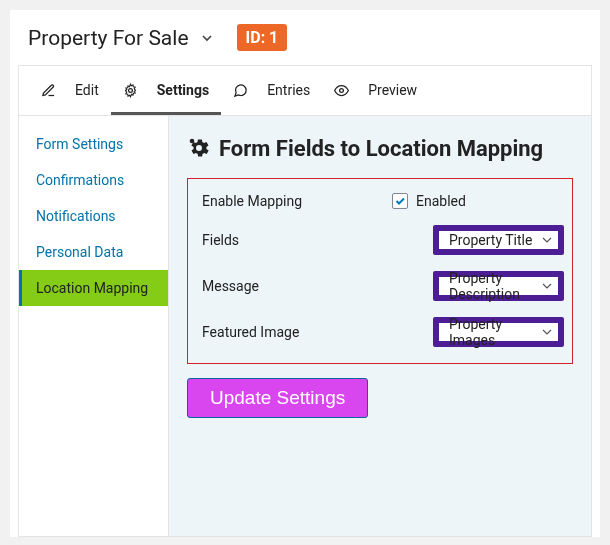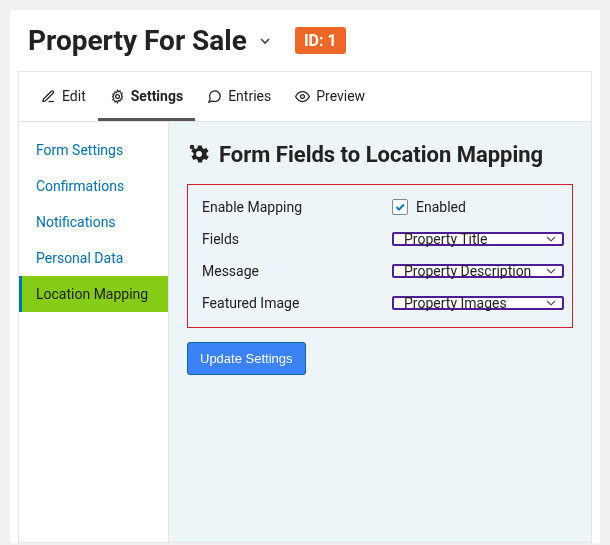--- a/index.html
+++ b/index.html
@@ -1,45 +1,45 @@
 <!DOCTYPE html>
 <html><head>
 <meta charset="utf-8">
 <style>
   * { box-sizing: border-box; margin: 0; padding: 0; }
   body { font-family: -apple-system, "Segoe UI", Roboto, sans-serif; background: #f1f1f1; width: 610px; height: 545px; padding: 10px; color: #222; }
   .wrapper { background: #fff; }
   .header { padding: 14px 18px 14px 18px; display: flex; align-items: center; gap: 10px; }
-  .header-title { font-size: 28px; font-weight: 700; color: #222; }
+  .header-title { font-size: 21px; font-weight: 400; color: #222; }
   .chevron { display: inline-block; }
   .chevron svg { width: 16px; height: 16px; display: block; }
   .id-badge { background: #ed6826; color: #fff; font-weight: 700; font-size: 16px; padding: 4px 9px; border-radius: 3px; margin-left: 12px; }
   .panel { border: 1px solid #e4e4e4; margin: 0 8px 8px 8px; }
   .tabbar { display: flex; border-bottom: 1px solid #e4e4e4; padding: 0 10px; }
-  .tab { display: flex; align-items: center; gap: 6px; padding: 16px 12px 14px 12px; font-size: 14px; color: #222; cursor: pointer; border-bottom: 3px solid transparent; }
+  .tab { display: flex; align-items: center; gap: 19px; padding: 16px 12px 14px 12px; font-size: 14px; color: #222; cursor: pointer; border-bottom: 3px solid transparent; }
   .tab.active { font-weight: 700; border-bottom-color: #555; }
   .tab svg { width: 15px; height: 15px; display: block; }
   .body { display: flex; min-height: 420px; }
   .sidebar { width: 150px; border-right: 1px solid #e4e4e4; padding: 10px 0; }
   .side-item { padding: 10px 14px; font-size: 14px; color: #0073aa; cursor: pointer; border-left: 3px solid transparent; }
   .side-item.active { background: #84cc16; color: #222; border-left-color: #0073aa; font-weight: 400; }
   .content { flex: 1; background: #eef5f9; padding: 18px 18px 30px 18px; }
   .content-header { display: flex; align-items: center; gap: 8px; margin-bottom: 14px; }
   .content-header svg { width: 24px; height: 24px; flex-shrink: 0; margin-top: 2px; }
   .content-title { font-size: 22px; font-weight: 700; line-height: 1.15; color: #222; }
   .fields-box { border: 1px solid #d2232a; padding: 14px 8px 16px 14px; }
   .row { display: flex; align-items: center; margin-bottom: 16px; }
   .row:last-child { margin-bottom: 0; }
   .row-label { width: 190px; font-size: 14px; color: #222; }
   .row-ctrl { flex: 1; display: flex; align-items: center; gap: 8px; font-size: 14px; }
   .checkbox { width: 16px; height: 16px; border: 1px solid #7e8993; background: #fff; display: inline-flex; align-items: center; justify-content: center; border-radius: 2px; }
   .checkbox svg { width: 12px; height: 12px; }
-  .select { flex: 1; background: #fff; border: 2px solid #4c1d95; height: 14px; display: flex; align-items: center; justify-content: space-between; padding: 0 6px 0 10px; font-size: 14px; border-radius: 2px; cursor: pointer; max-width: 172px; }
+  .select { flex: 1; background: #fff; border: 6px solid #4c1d95; height: 30px; display: flex; align-items: center; justify-content: space-between; padding: 0 6px 0 10px; font-size: 14px; border-radius: 2px; cursor: pointer; max-width: 172px; margin-left: 41px; }
   .select svg { width: 10px; height: 10px; }
-  .update-btn { margin-top: 14px; background: #3b82f6; color: #fff; border: 1px solid #006799; padding: 8px 12px; font-size: 13px; border-radius: 3px; cursor: pointer; }
+  .update-btn { margin-top: 14px; background: #d946ef; color: #fff; border: 1px solid #006799; padding: 8px 22px; font-size: 19px; border-radius: 3px; cursor: pointer; }
 </style>
 </head>
 <body>
 
 <div class="wrapper">
   <div class="header">
     <span class="header-title">Property For Sale</span>
     <span class="chevron">
       <svg viewBox="0 0 24 24" fill="none" stroke="#444" stroke-width="2.5">
           <path d="M6 9l6 6 6-6"></path>

